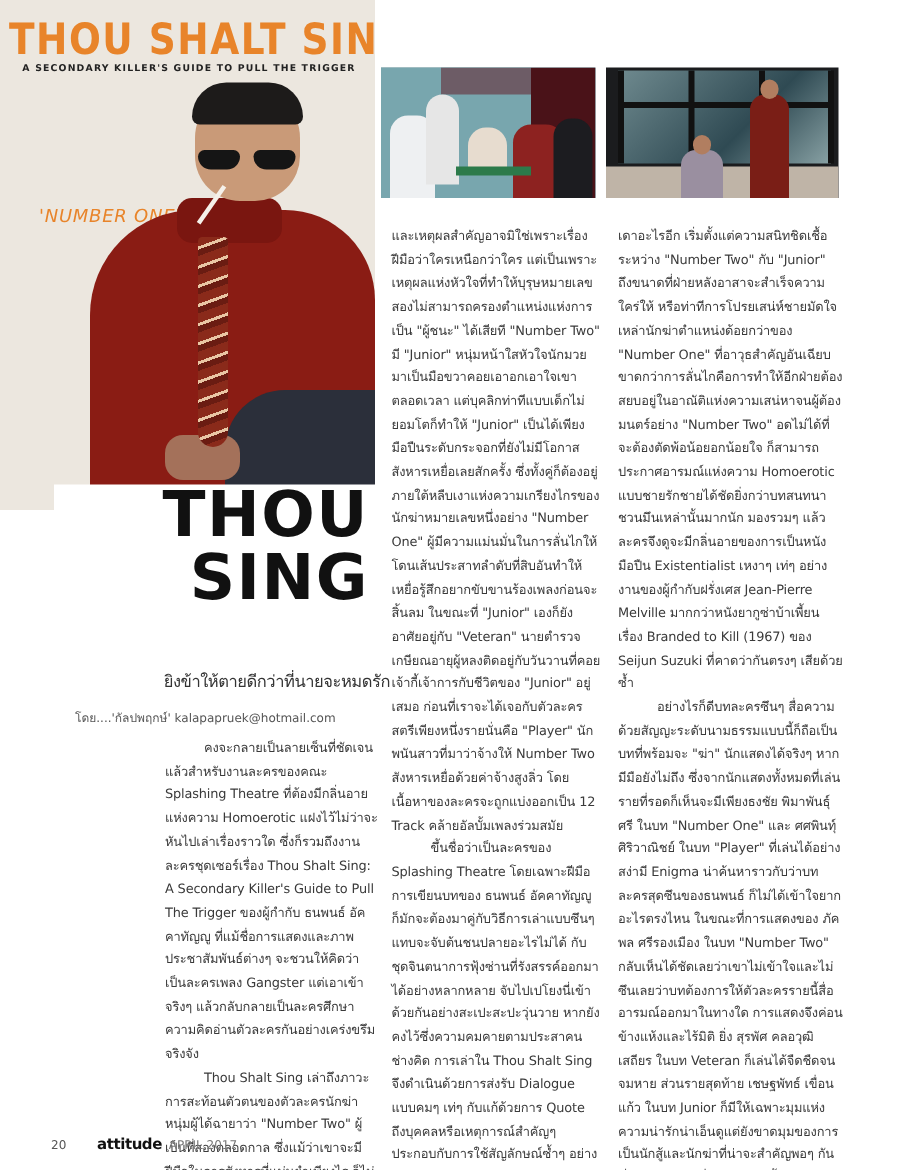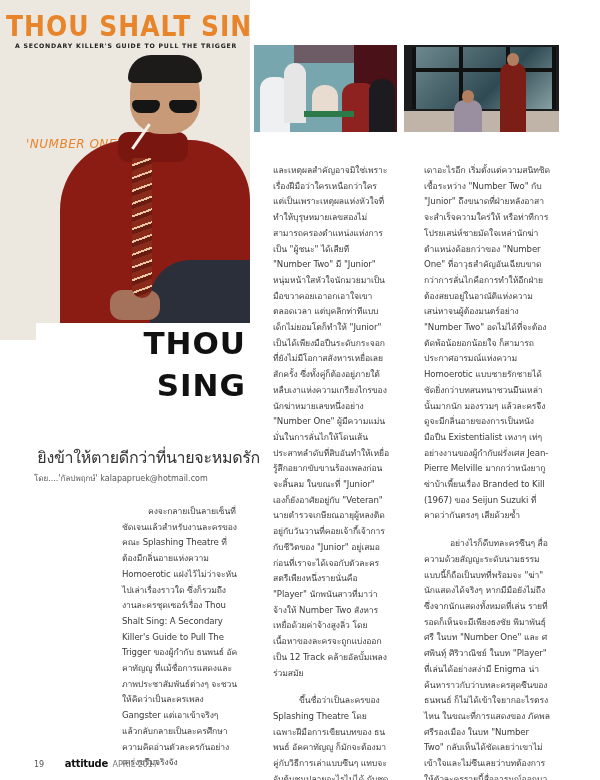--- a/index.html
+++ b/index.html
@@ -44,35 +44,35 @@
     background: repeating-linear-gradient(160deg, #8a2a1a 0 6px, #e9c6a4 6px 8px, #6a1c12 8px 12px);
     border-radius: 3px 3px 10px 10px;
   }
   .jacket { left: 150px; top: 260px; width: 110px; height: 90px; background: #2b2f3a; border-radius: 40px 10px 0 0; }
   .hand { left: 110px; top: 290px; width: 50px; height: 30px; background: #a4715a; border-radius: 12px; }
 
   .big-title-box { position: absolute; left: 36px; top: 323px; width: 214px; height: 120px; background: #fff; }
   .big-title {
     position: absolute; left: 40px; top: 322px; width: 212px;
     font-family: "DejaVu Sans", sans-serif; font-weight: bold;
-    font-size: 31px; line-height: 42px; text-align: right; color: #111;
+    font-size: 42px; line-height: 42px; text-align: right; color: #111;
     letter-spacing: 1px;
   }
   .big-title div { margin-right: 6px; }
   .thai-sub {
     position: absolute; left: 20px; top: 445px; width: 240px;
-    font-family: "DejaVu Sans", sans-serif; font-size: 16px; color: #333;
+    font-family: "DejaVu Sans", sans-serif; font-size: 11px; color: #333;
     text-align: right; letter-spacing: -0.3px;
   }
-  .byline { position: absolute; left: 34px; top: 472px; font-size: 8px; color: #555; }
+  .byline { position: absolute; left: 50px; top: 472px; font-size: 8px; color: #555; }
   .col {
     position: absolute; font-size: 8.6px; line-height: 15.7px; color: #3a3a3a;
     text-align: left; letter-spacing: -0.1px;
   }
-  .col p { margin: 12px; }
+  .col p { margin: 0; }
   .col p.indent { text-indent: 26px; }
   .col-1 { left: 110px; top: 492px; width: 142px; }
   .col-2 { left: 261px; top: 151px; width: 140px; }
   .col-3 { left: 412px; top: 151px; width: 150px; }
   .photo { position: absolute; top: 45px; height: 87px; overflow: hidden; }
   .photo-1 { left: 254px; width: 143px; background: #5f8790; }
   .photo-2 { left: 404px; width: 155px; background: #1b1c1e; }
   .p1-wall { position: absolute; left: 0; top: 0; width: 100px; height: 87px; background: #78a6ae; }
   .p1-curtain { position: absolute; left: 100px; top: 0; width: 43px; height: 87px; background: #4a1218; }
   .p1-cab { position: absolute; left: 40px; top: 0; width: 60px; height: 18px; background: #6d5c66; }
@@ -155,16 +155,16 @@
   <p>และเหตุผลสำคัญอาจมิใช่เพราะเรื่องฝีมือว่าใครเหนือกว่าใคร แต่เป็นเพราะเหตุผลแห่งหัวใจที่ทำให้บุรุษหมายเลขสองไม่สามารถครองตำแหน่งแห่งการเป็น "ผู้ชนะ" ได้เสียที "Number Two" มี "Junior" หนุ่มหน้าใสหัวใจนักมวยมาเป็นมือขวาคอยเอาอกเอาใจเขาตลอดเวลา แต่บุคลิกท่าทีแบบเด็กไม่ยอมโตก็ทำให้ "Junior" เป็นได้เพียงมือปืนระดับกระจอกที่ยังไม่มีโอกาสสังหารเหยื่อเลยสักครั้ง ซึ่งทั้งคู่ก็ต้องอยู่ภายใต้หลืบเงาแห่งความเกรียงไกรของนักฆ่าหมายเลขหนึ่งอย่าง "Number One" ผู้มีความแม่นมั่นในการลั่นไกให้โดนเส้นประสาทลำดับที่สิบอันทำให้เหยื่อรู้สึกอยากขับขานร้องเพลงก่อนจะสิ้นลม ในขณะที่ "Junior" เองก็ยังอาศัยอยู่กับ "Veteran" นายตำรวจเกษียณอายุผู้หลงติดอยู่กับวันวานที่คอยเจ้ากี้เจ้าการกับชีวิตของ "Junior" อยู่เสมอ ก่อนที่เราจะได้เจอกับตัวละครสตรีเพียงหนึ่งรายนั่นคือ "Player" นักพนันสาวที่มาว่าจ้างให้ Number Two สังหารเหยื่อด้วยค่าจ้างสูงลิ่ว โดยเนื้อหาของละครจะถูกแบ่งออกเป็น 12 Track คล้ายอัลบั้มเพลงร่วมสมัย</p>
   <p class="indent">ขึ้นชื่อว่าเป็นละครของ Splashing Theatre โดยเฉพาะฝีมือการเขียนบทของ ธนพนธ์ อัคคาทัญญู ก็มักจะต้องมาคู่กับวิธีการเล่าแบบซึนๆ แทบจะจับต้นชนปลายอะไรไม่ได้ กับชุดจินตนาการฟุ้งซ่านที่รังสรรค์ออกมาได้อย่างหลากหลาย จับไปเปโยงนี่เข้าด้วยกันอย่างสะเปะสะปะวุ่นวาย หากยังคงไว้ซึ่งความคมคายตามประสาคนช่างคิด การเล่าใน Thou Shalt Sing จึงดำเนินด้วยการส่งรับ Dialogue แบบคมๆ เท่ๆ กับแก้ด้วยการ Quote ถึงบุคคลหรือเหตุการณ์สำคัญๆ ประกอบกับการใช้สัญลักษณ์ซ้ำๆ อย่างการรับประทานปลาดิบซาชิมิ การเล่นไพ่หน้าเหมือน ละครจึงอวลไปด้วยความประหลาดกำกวมจนยากจะอธิบาย</p>
 
 </div>
 <div class="col col-3">
   <p>เดาอะไรอีก เริ่มตั้งแต่ความสนิทชิดเชื้อระหว่าง "Number Two" กับ "Junior" ถึงขนาดที่ฝ่ายหลังอาสาจะสำเร็จความใคร่ให้ หรือท่าทีการโปรยเสน่ห์ชายมัดใจเหล่านักฆ่าตำแหน่งด้อยกว่าของ "Number One" ที่อาวุธสำคัญอันเฉียบขาดกว่าการลั่นไกคือการทำให้อีกฝ่ายต้องสยบอยู่ในอาณัติแห่งความเสน่หาจนผู้ต้องมนตร์อย่าง "Number Two" อดไม่ได้ที่จะต้องตัดพ้อน้อยอกน้อยใจ ก็สามารถประกาศอารมณ์แห่งความ Homoerotic แบบชายรักชายได้ชัดยิ่งกว่าบทสนทนาชวนมึนเหล่านั้นมากนัก มองรวมๆ แล้วละครจึงดูจะมีกลิ่นอายของการเป็นหนังมือปืน Existentialist เหงาๆ เท่ๆ อย่างงานของผู้กำกับฝรั่งเศส Jean-Pierre Melville มากกว่าหนังยากูซ่าบ้าเพี้ยนเรื่อง Branded to Kill (1967) ของ Seijun Suzuki ที่คาดว่ากันตรงๆ เสียด้วยซ้ำ</p>
   <p class="indent"><span>อย่างไรก็ดีบทละครซึนๆ สื่อความด้วยสัญญะระดับนามธรรมแบบนี้ก็ถือเป็นบทที่พร้อมจะ "ฆ่า" นักแสดงได้จริงๆ หากมีมือยังไม่ถึง ซึ่งจากนักแสดงทั้งหมดที่เล่น รายที่รอดก็เห็นจะมีเพียงธงชัย พิมาพันธุ์ศรี ในบท "Number One" และ ศศพินทุ์ ศิริวาณิชย์ ในบท "Player" ที่เล่นได้อย่างสง่ามี Enigma น่าค้นหาราวกับว่าบทละครสุดซึนของธนพนธ์ ก็ไม่ได้เข้าใจยากอะไรตรงไหน ในขณะที่การแสดงของ ภัคพล ศรีรองเมือง ในบท "Number Two" กลับเห็นได้ชัดเลยว่าเขาไม่เข้าใจและไม่ซึนเลยว่าบทต้องการให้ตัวละครรายนี้สื่ออารมณ์ออกมาในทางใด การแสดงจึงค่อนข้างแห้งและไร้มิติ ยิ่ง สุรพัศ คลอวุฒิเสถียร ในบท Veteran ก็เล่นได้จืดชืดจนจมหาย ส่วนรายสุดท้าย เชษฐพัทธ์ เขื่อนแก้ว ในบท Junior ก็มีให้เฉพาะมุมแห่งความน่ารักน่าเอ็นดูแต่ยังขาดมุมของการเป็นนักสู้และนักฆ่าที่น่าจะสำคัญพอๆ กัน ซึ่งก็น่าเสียดายที่ถ้านักแสดงทั้งหมดจะสามารถขึ้นทกันได้แบบครบทีม ละครก็คงจะมีมิติเชิงอารมณ์ที่รุนแรงได้ไม่แพ้สาระทางปัญญาที่ถาโถมใส่ผู้ชมกันแบบไม่ปรานีปราศรัยเลยทีเดียว!</span> </p>
 </div>
 
 <div class="footer">
-  <span>19</span>
+  <span>20</span>
   <span class="brand">attitude</span>
   <span class="issue">APRIL 2017</span>
 </div>
 
 </body></html>

